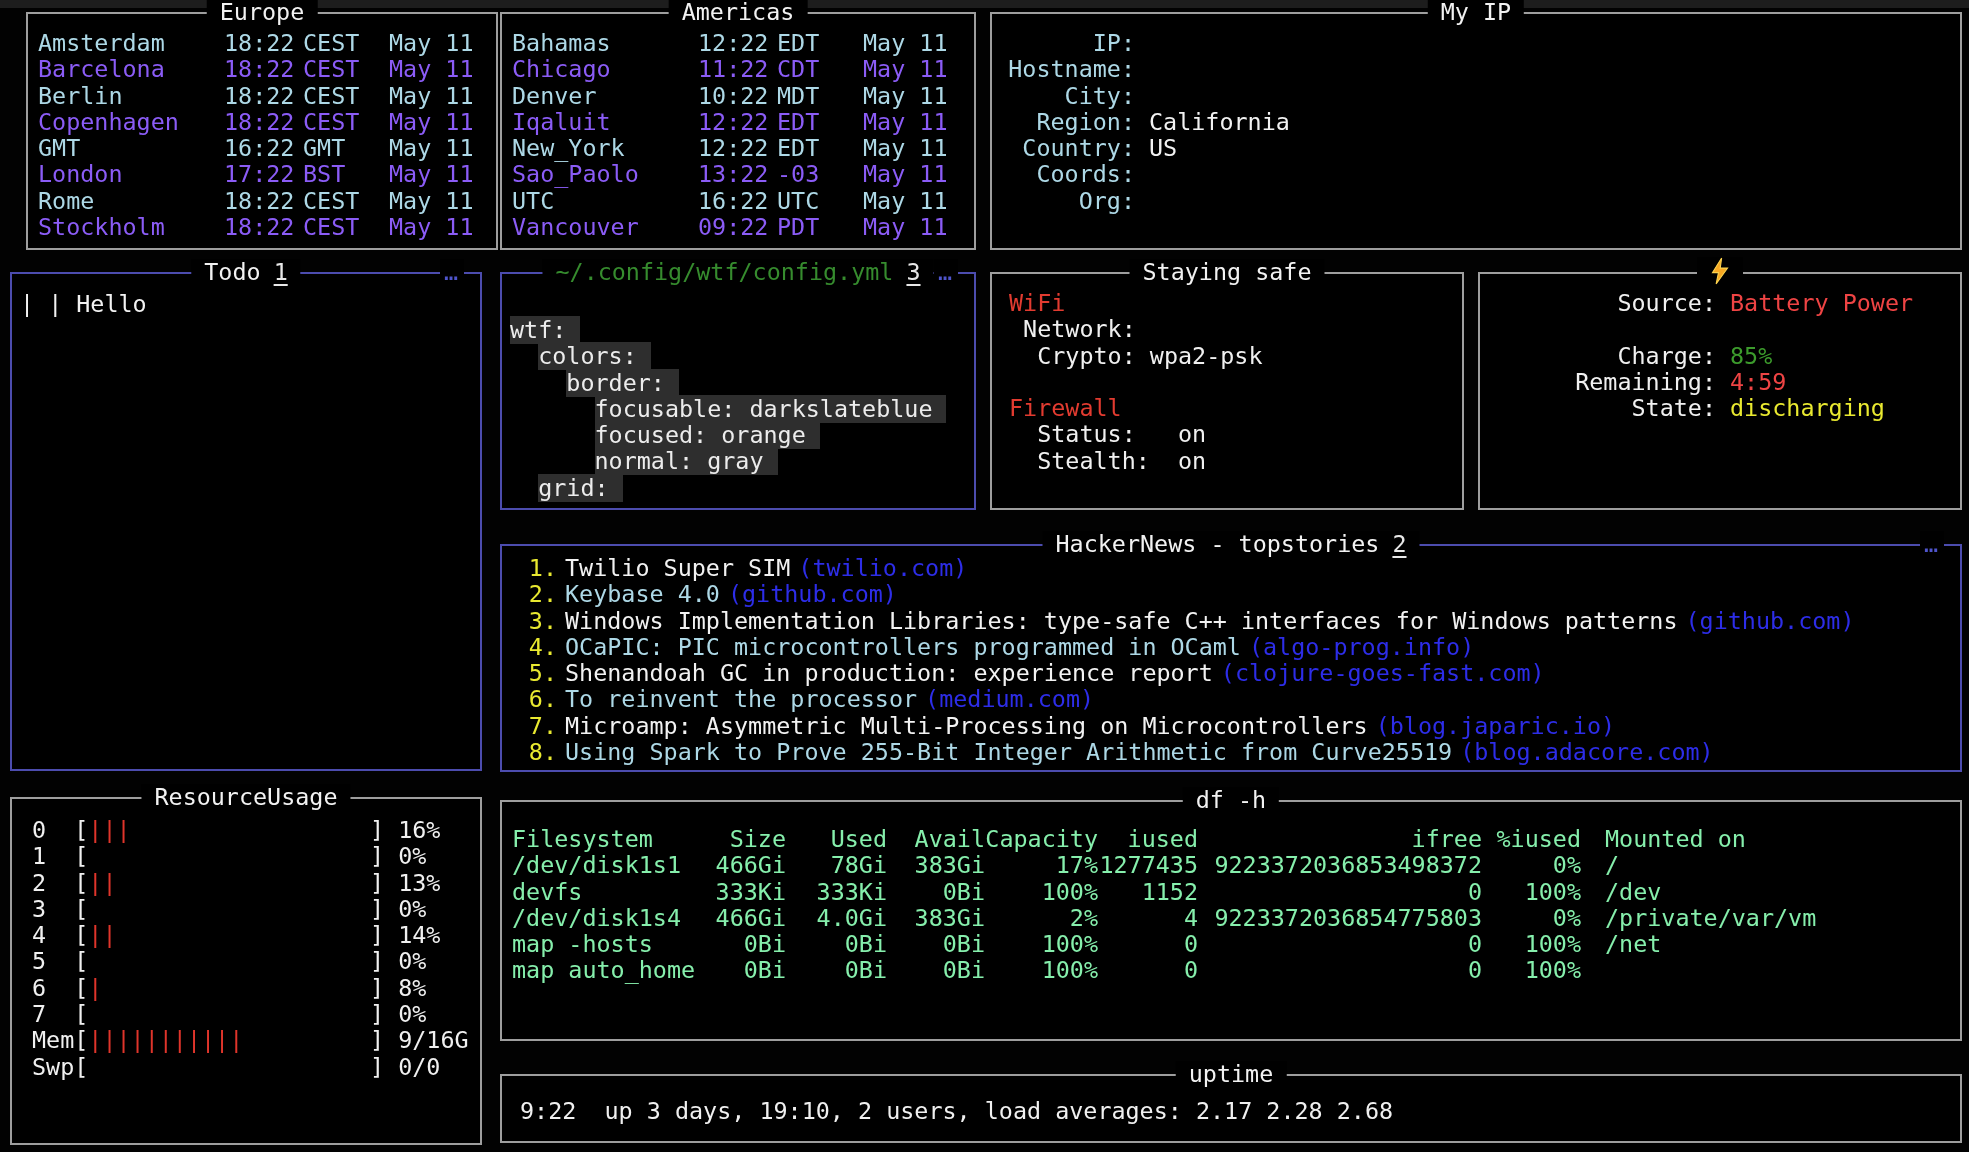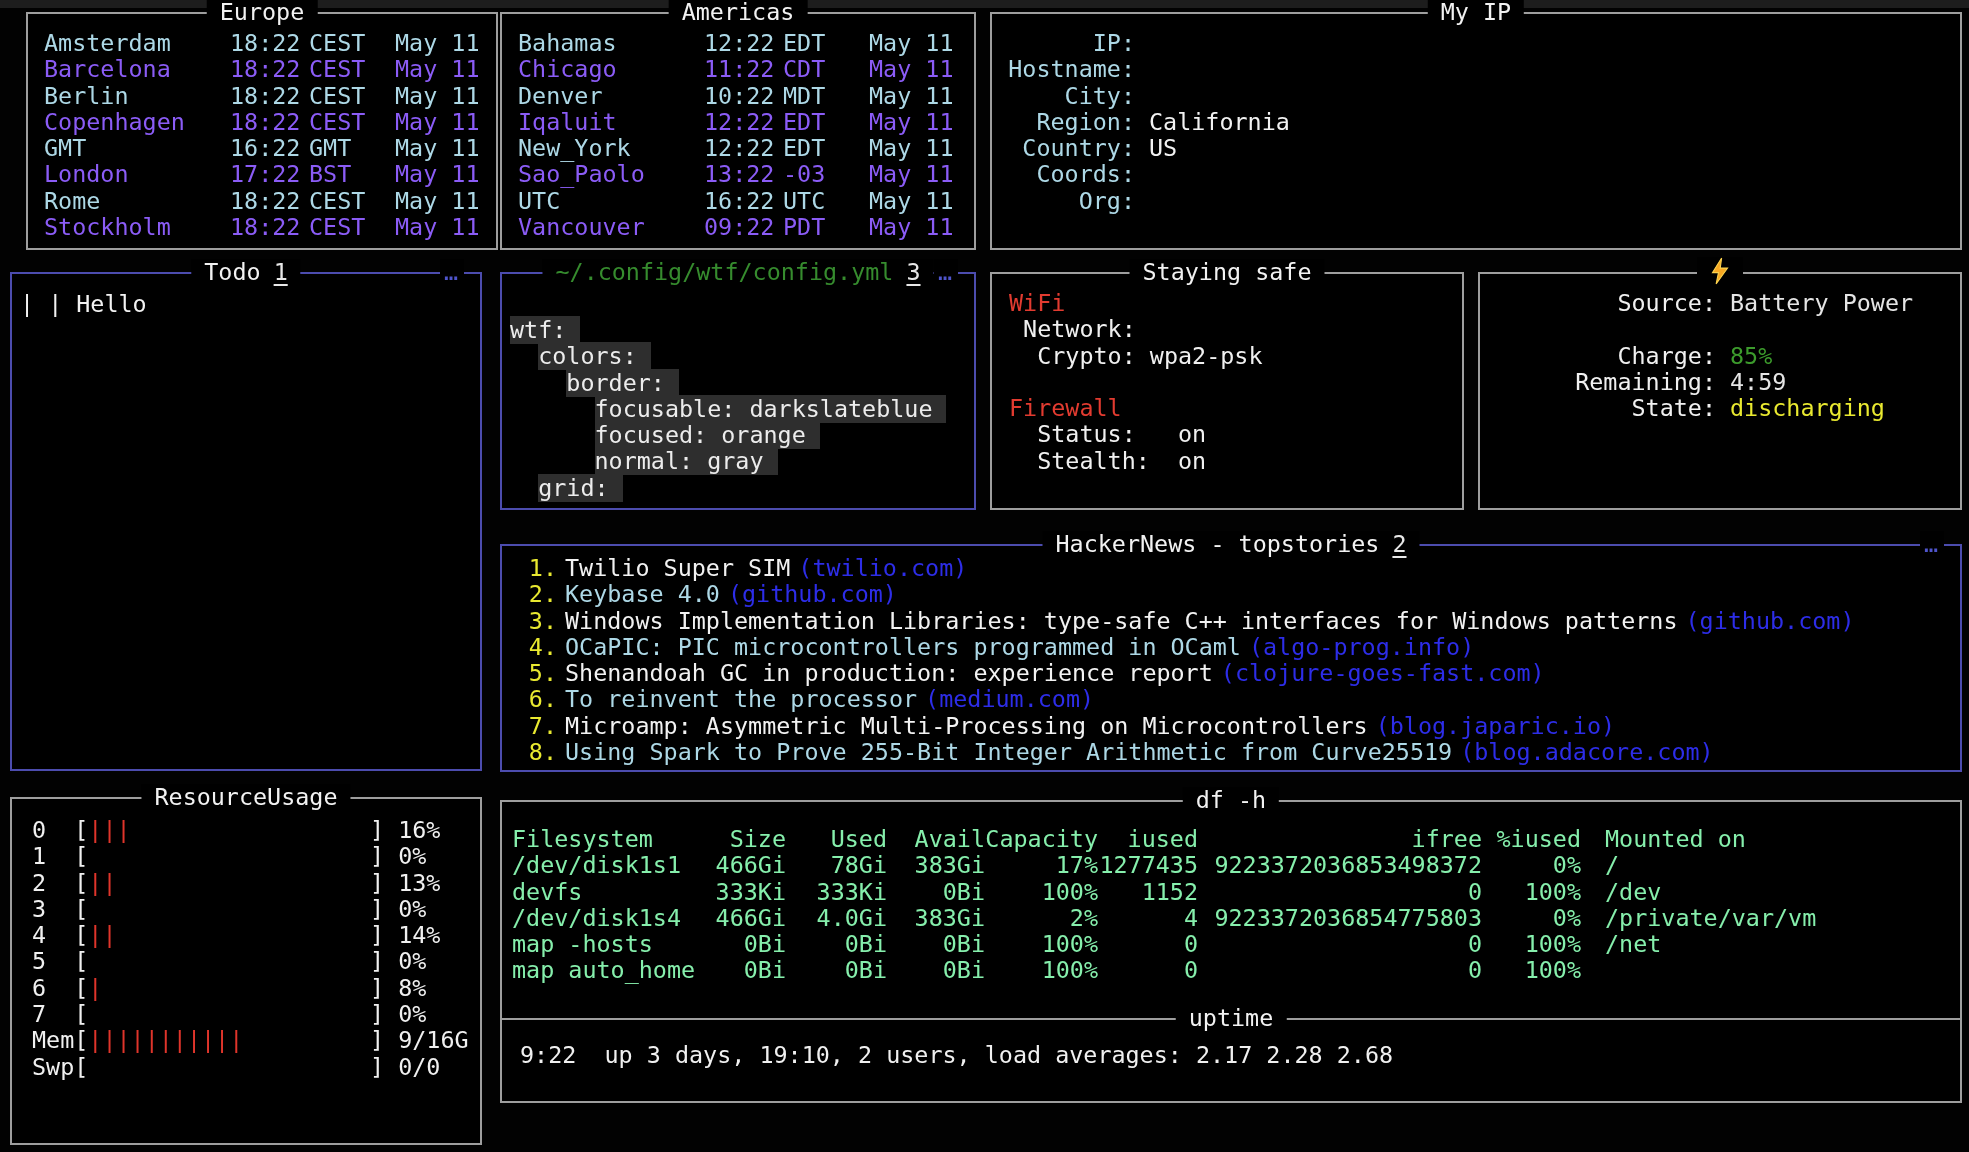--- a/index.html
+++ b/index.html
@@ -12,21 +12,21 @@
   .panel-title{position:absolute;top:-15px;left:50%;transform:translateX(-50%);background:#000;
                padding:0 13px;white-space:pre;color:#f2f2f2;line-height:26px;}
   .panel-title.title-green .t-text{color:#368c2e;}
   .shortcut{margin-left:13px;text-decoration:underline;text-underline-offset:4px;color:#e8e8e8;}
   .ellipsis{position:absolute;top:-15px;right:16px;background:#000;padding:0 4px;color:#4f55cc;
             letter-spacing:2px;line-height:26px;}
   .title-icon{position:absolute;top:-17px;left:50%;transform:translateX(-50%);background:#000;
               padding:0 10px;line-height:28px;}
 
   
-  .clock-rows{padding:16px 0 0 16px;}
+  .clock-rows{padding:16px 0 0 10px;}
   .clock-row{display:flex;height:26.3px;line-height:26.3px;white-space:pre;}
   .c-blue{color:#add8e6;}
   .c-white{color:#8b5cf6;}
   .cr-city{flex:0 0 186px;}
   .cr-time{flex:0 0 79px;}
   .cr-tz{flex:0 0 86px;}
   .cr-date{flex:1;}
 
   
   .ip-rows{padding-top:16px;}
@@ -46,21 +46,21 @@
 
   
   .sec-body{padding:16px 0 0 17px;}
   .sec-line{height:26.3px;line-height:26.3px;white-space:pre;color:#f0f0f0;}
   .red{color:#e23b30;}
 
   
   .pw-body{padding-top:16px;}
   .pw-row{display:flex;height:26.3px;line-height:26.3px;padding-left:24px;}
   .pw-label{flex:0 0 212px;text-align:right;color:#f0f0f0;white-space:pre;}
-  .pw-value{margin-left:14px;color:#e5e5e5;white-space:pre;}
+  .pw-value{margin-left:14px;color:#ef4444;white-space:pre;}
   .green{color:#3c9b2c;}
   .yellow{color:#e9e930;}
 
   
   .hn-body{padding-top:9px;}
   .hn-row{display:flex;height:26.3px;line-height:26.3px;white-space:pre;}
   .hn-rank{flex:0 0 55px;text-align:right;color:#e9e930;}
   .hn-title{margin-left:8px;}
   .hn-domain{margin-left:8px;color:#2d2de8;}
   .t-w{color:#f2f2f2;}
@@ -251,17 +251,17 @@
     <div class="df-body">
         <div class="df-row"><span>Filesystem</span><span class="df-c-r">Size</span><span class="df-c-r">Used</span><span class="df-c-r">Avail</span><span class="df-c-r">Capacity</span><span class="df-c-r">iused</span><span class="df-c-r">ifree</span><span class="df-c-r">%iused</span><span class="df-c-last">Mounted on</span></div>
         <div class="df-row"><span>/dev/disk1s1</span><span class="df-c-r">466Gi</span><span class="df-c-r">78Gi</span><span class="df-c-r">383Gi</span><span class="df-c-r">17%</span><span class="df-c-r">1277435</span><span class="df-c-r">9223372036853498372</span><span class="df-c-r">0%</span><span class="df-c-last">/</span></div>
         <div class="df-row"><span>devfs</span><span class="df-c-r">333Ki</span><span class="df-c-r">333Ki</span><span class="df-c-r">0Bi</span><span class="df-c-r">100%</span><span class="df-c-r">1152</span><span class="df-c-r">0</span><span class="df-c-r">100%</span><span class="df-c-last">/dev</span></div>
         <div class="df-row"><span>/dev/disk1s4</span><span class="df-c-r">466Gi</span><span class="df-c-r">4.0Gi</span><span class="df-c-r">383Gi</span><span class="df-c-r">2%</span><span class="df-c-r">4</span><span class="df-c-r">9223372036854775803</span><span class="df-c-r">0%</span><span class="df-c-last">/private/var/vm</span></div>
         <div class="df-row"><span>map -hosts</span><span class="df-c-r">0Bi</span><span class="df-c-r">0Bi</span><span class="df-c-r">0Bi</span><span class="df-c-r">100%</span><span class="df-c-r">0</span><span class="df-c-r">0</span><span class="df-c-r">100%</span><span class="df-c-last">/net</span></div>
         <div class="df-row"><span>map auto_home</span><span class="df-c-r">0Bi</span><span class="df-c-r">0Bi</span><span class="df-c-r">0Bi</span><span class="df-c-r">100%</span><span class="df-c-r">0</span><span class="df-c-r">0</span><span class="df-c-r">100%</span></div>
       </div>
   </section>
 
-  <section class="panel" style="left:500px;top:1018px;width:1462px;height:85px">
+  <section class="panel" style="left:500px;top:1074px;width:1462px;height:69px">
     <div class="panel-title"><span class="t-text">uptime</span></div>
     <div class="uptime-line">9:22  up 3 days, 19:10, 2 users, load averages: 2.17 2.28 2.68</div>
   </section>
 </div>
 
 </body></html>

